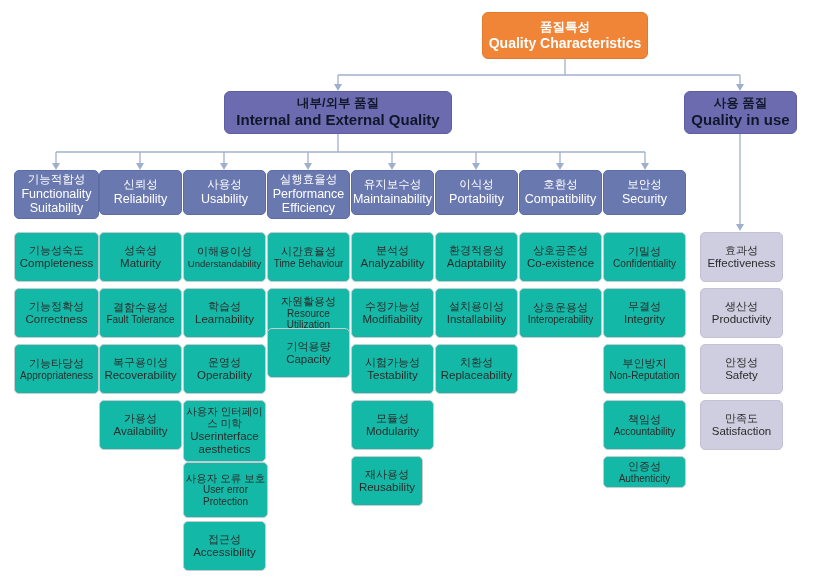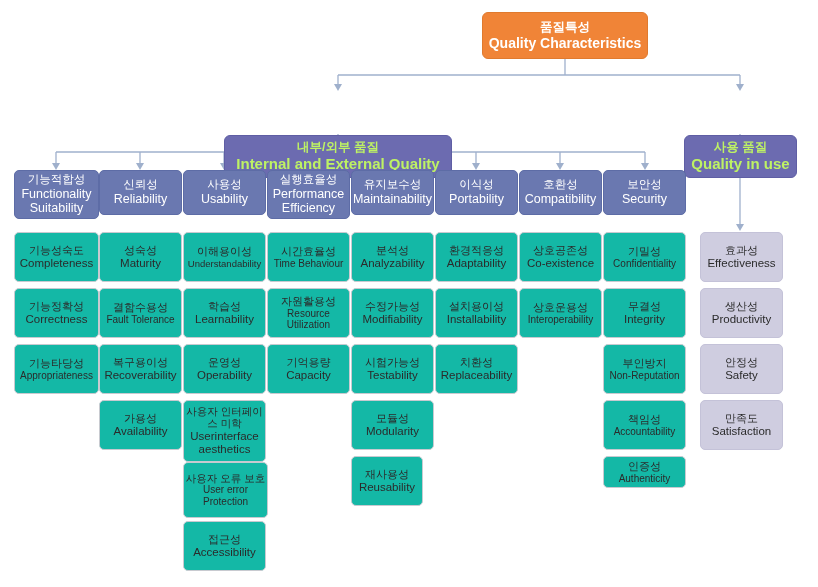--- a/index.html
+++ b/index.html
@@ -22,23 +22,22 @@
   
   .n-root{
     background:#f08437;border:1px solid #e07a2e;color:#ffffff;
     border-radius:6px;
   }
   .n-root .ko{font-size:12.5px;font-weight:bold;}
   .n-root .en{font-size:14px;font-weight:bold;}
 
   
   .n-l2{
-    background:#6c6bb0;border:1px solid #5f5ea4;color:#bef264;
+    background:#6c6bb0;border:1px solid #5f5ea4;color:#0f172a;
     border-radius:6px;
-    margin-top:44px;
   }
   .n-l2 .ko{font-size:12.5px;font-weight:bold;}
   .n-l2 .en{font-size:15px;font-weight:bold;}
 
   
   .n-cat{
     background:#6a78b0;border:1px solid #5d6ca6;color:#ffffff;
     border-radius:5px;
   }
   .n-cat .ko{font-size:11.5px;}
@@ -205,21 +204,21 @@
   </div>
 
   <div class="node n-leaf sm2" style="left:267px;top:232px;width:83px;height:50px;">
     <span class="ko">시간효율성</span>
     <span class="en">Time Behaviour</span>
   </div>
   <div class="node n-leaf sm2" style="left:267px;top:288px;width:83px;height:50px;">
     <span class="ko">자원활용성</span>
     <span class="en">Resource Utilization</span>
   </div>
-  <div class="node n-leaf" style="left:267px;top:344px;width:83px;height:50px;">
+  <div class="node n-leaf" style="left:267px;top:328px;width:83px;height:50px;">
     <span class="ko">기억용량</span>
     <span class="en">Capacity</span>
   </div>
 
   <div class="node n-leaf" style="left:351px;top:232px;width:83px;height:50px;">
     <span class="ko">분석성</span>
     <span class="en">Analyzability</span>
   </div>
   <div class="node n-leaf" style="left:351px;top:288px;width:83px;height:50px;">
     <span class="ko">수정가능성</span>

